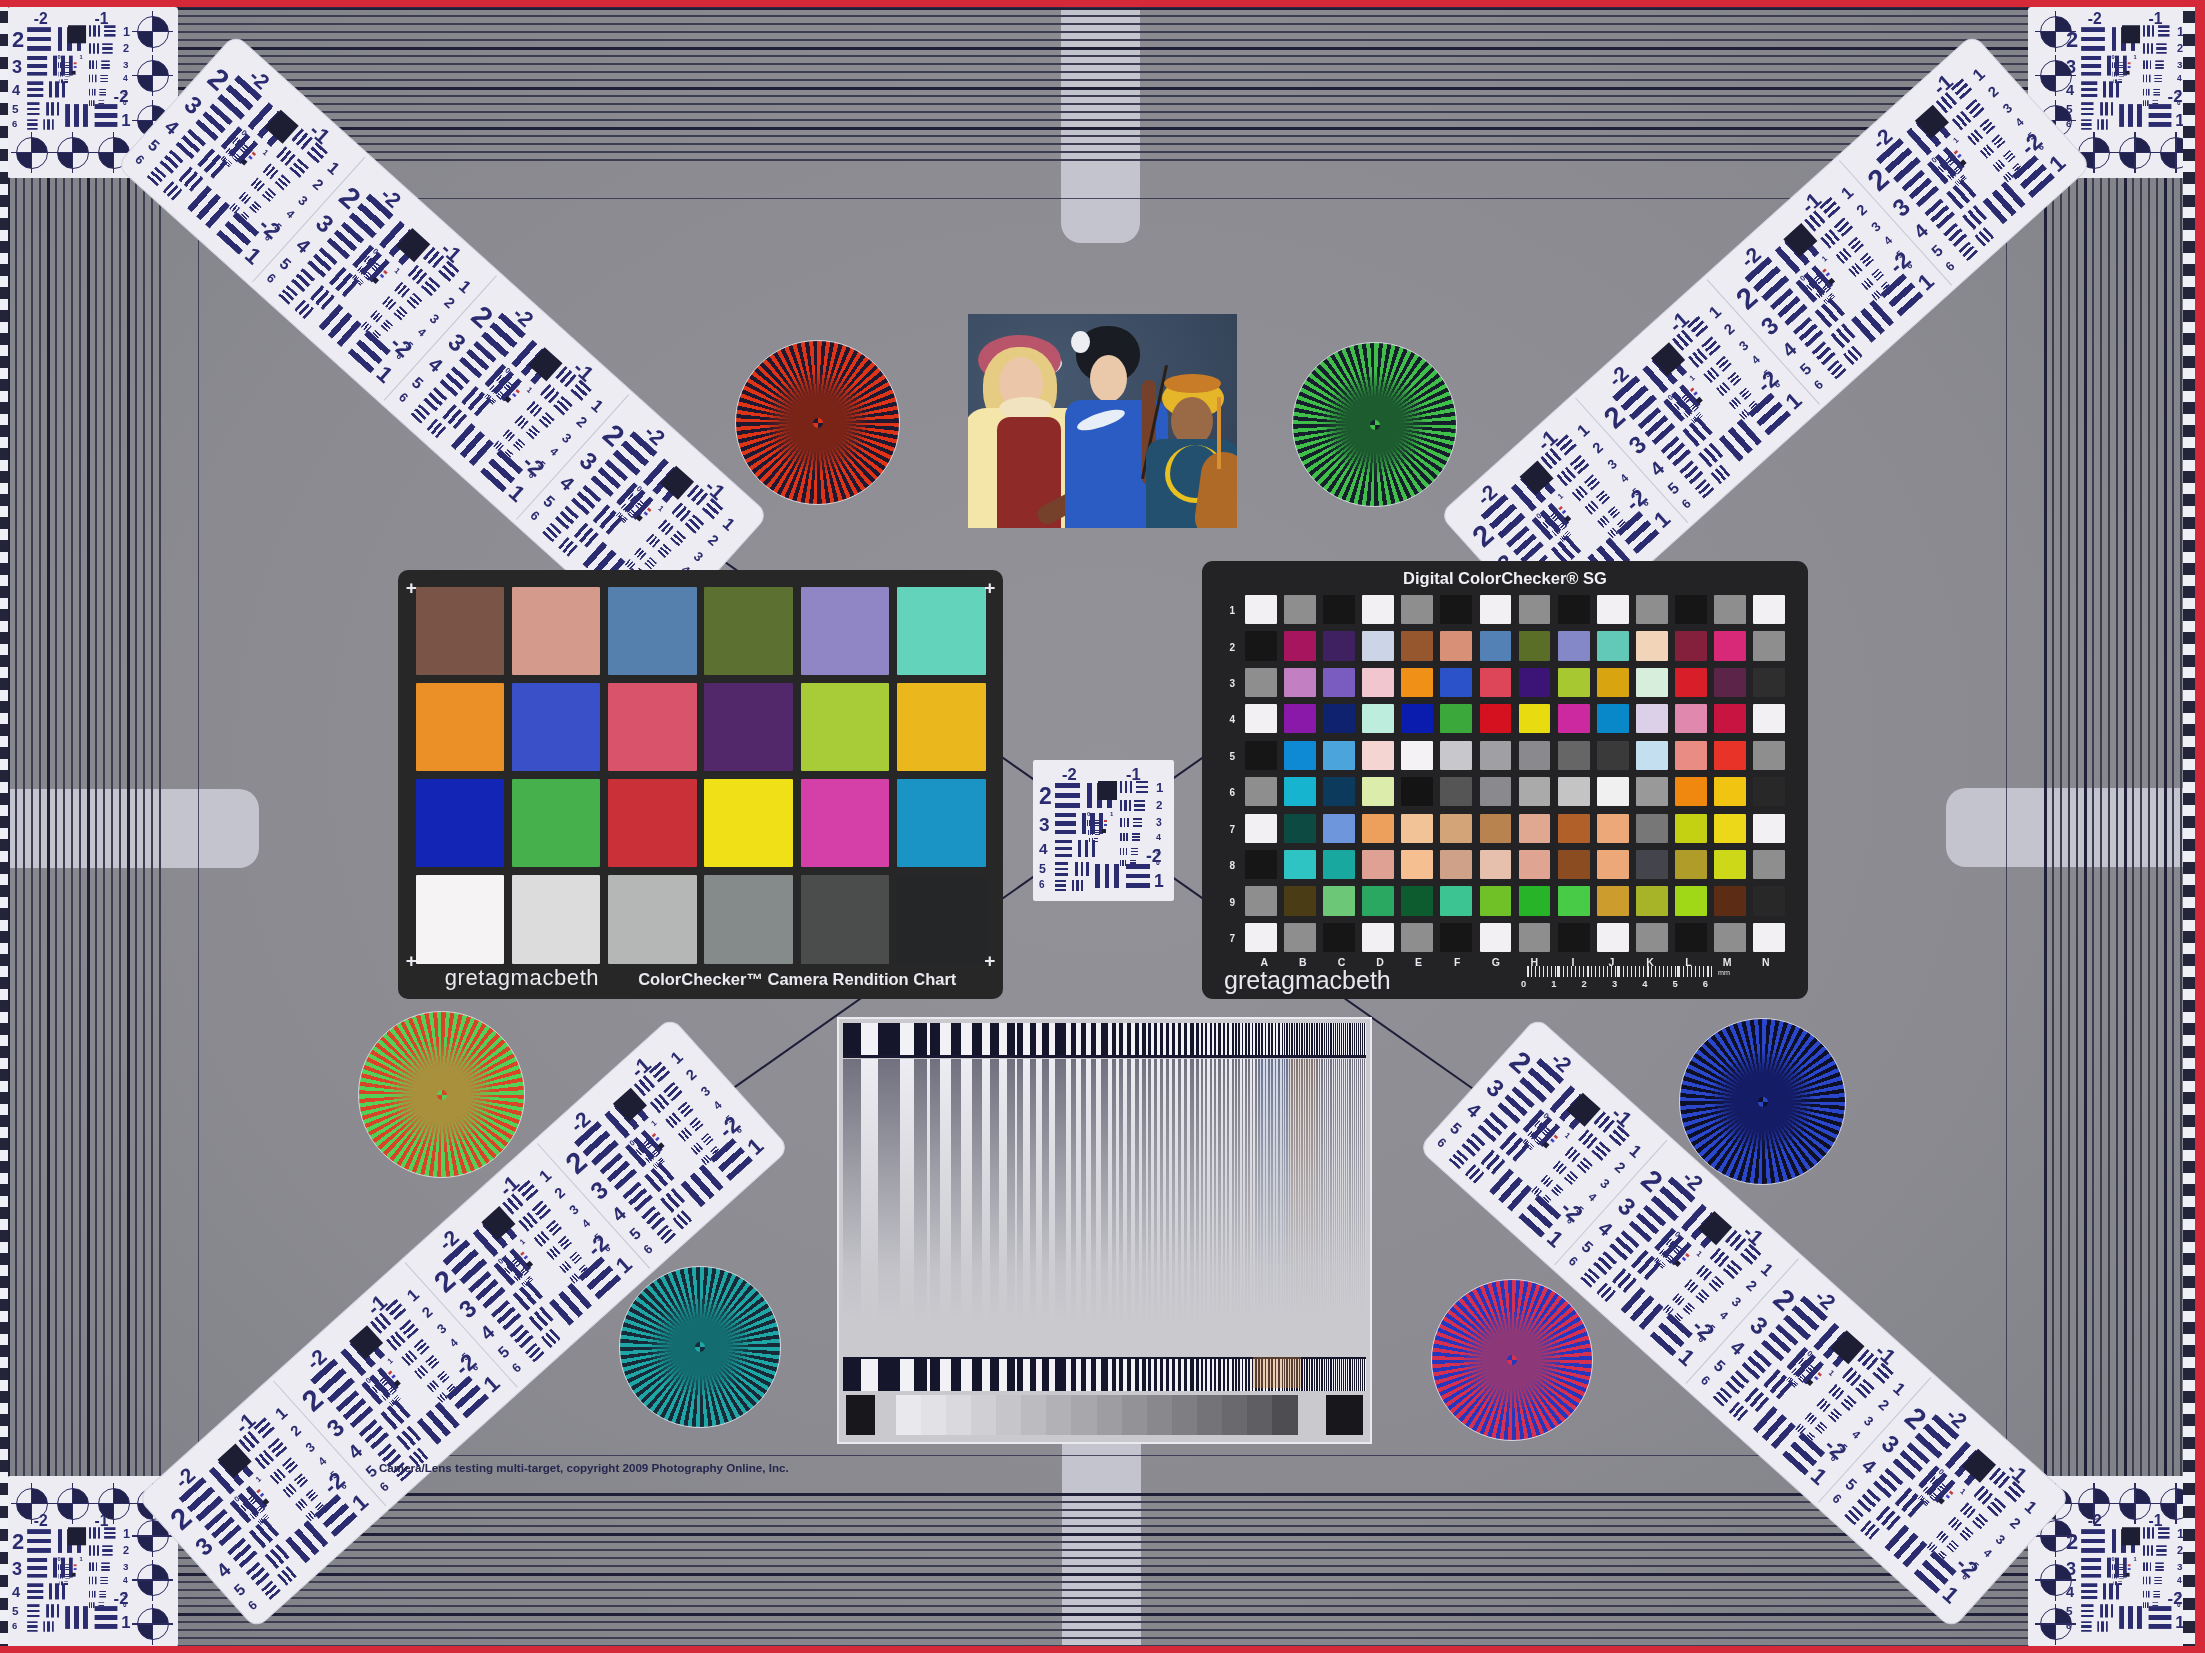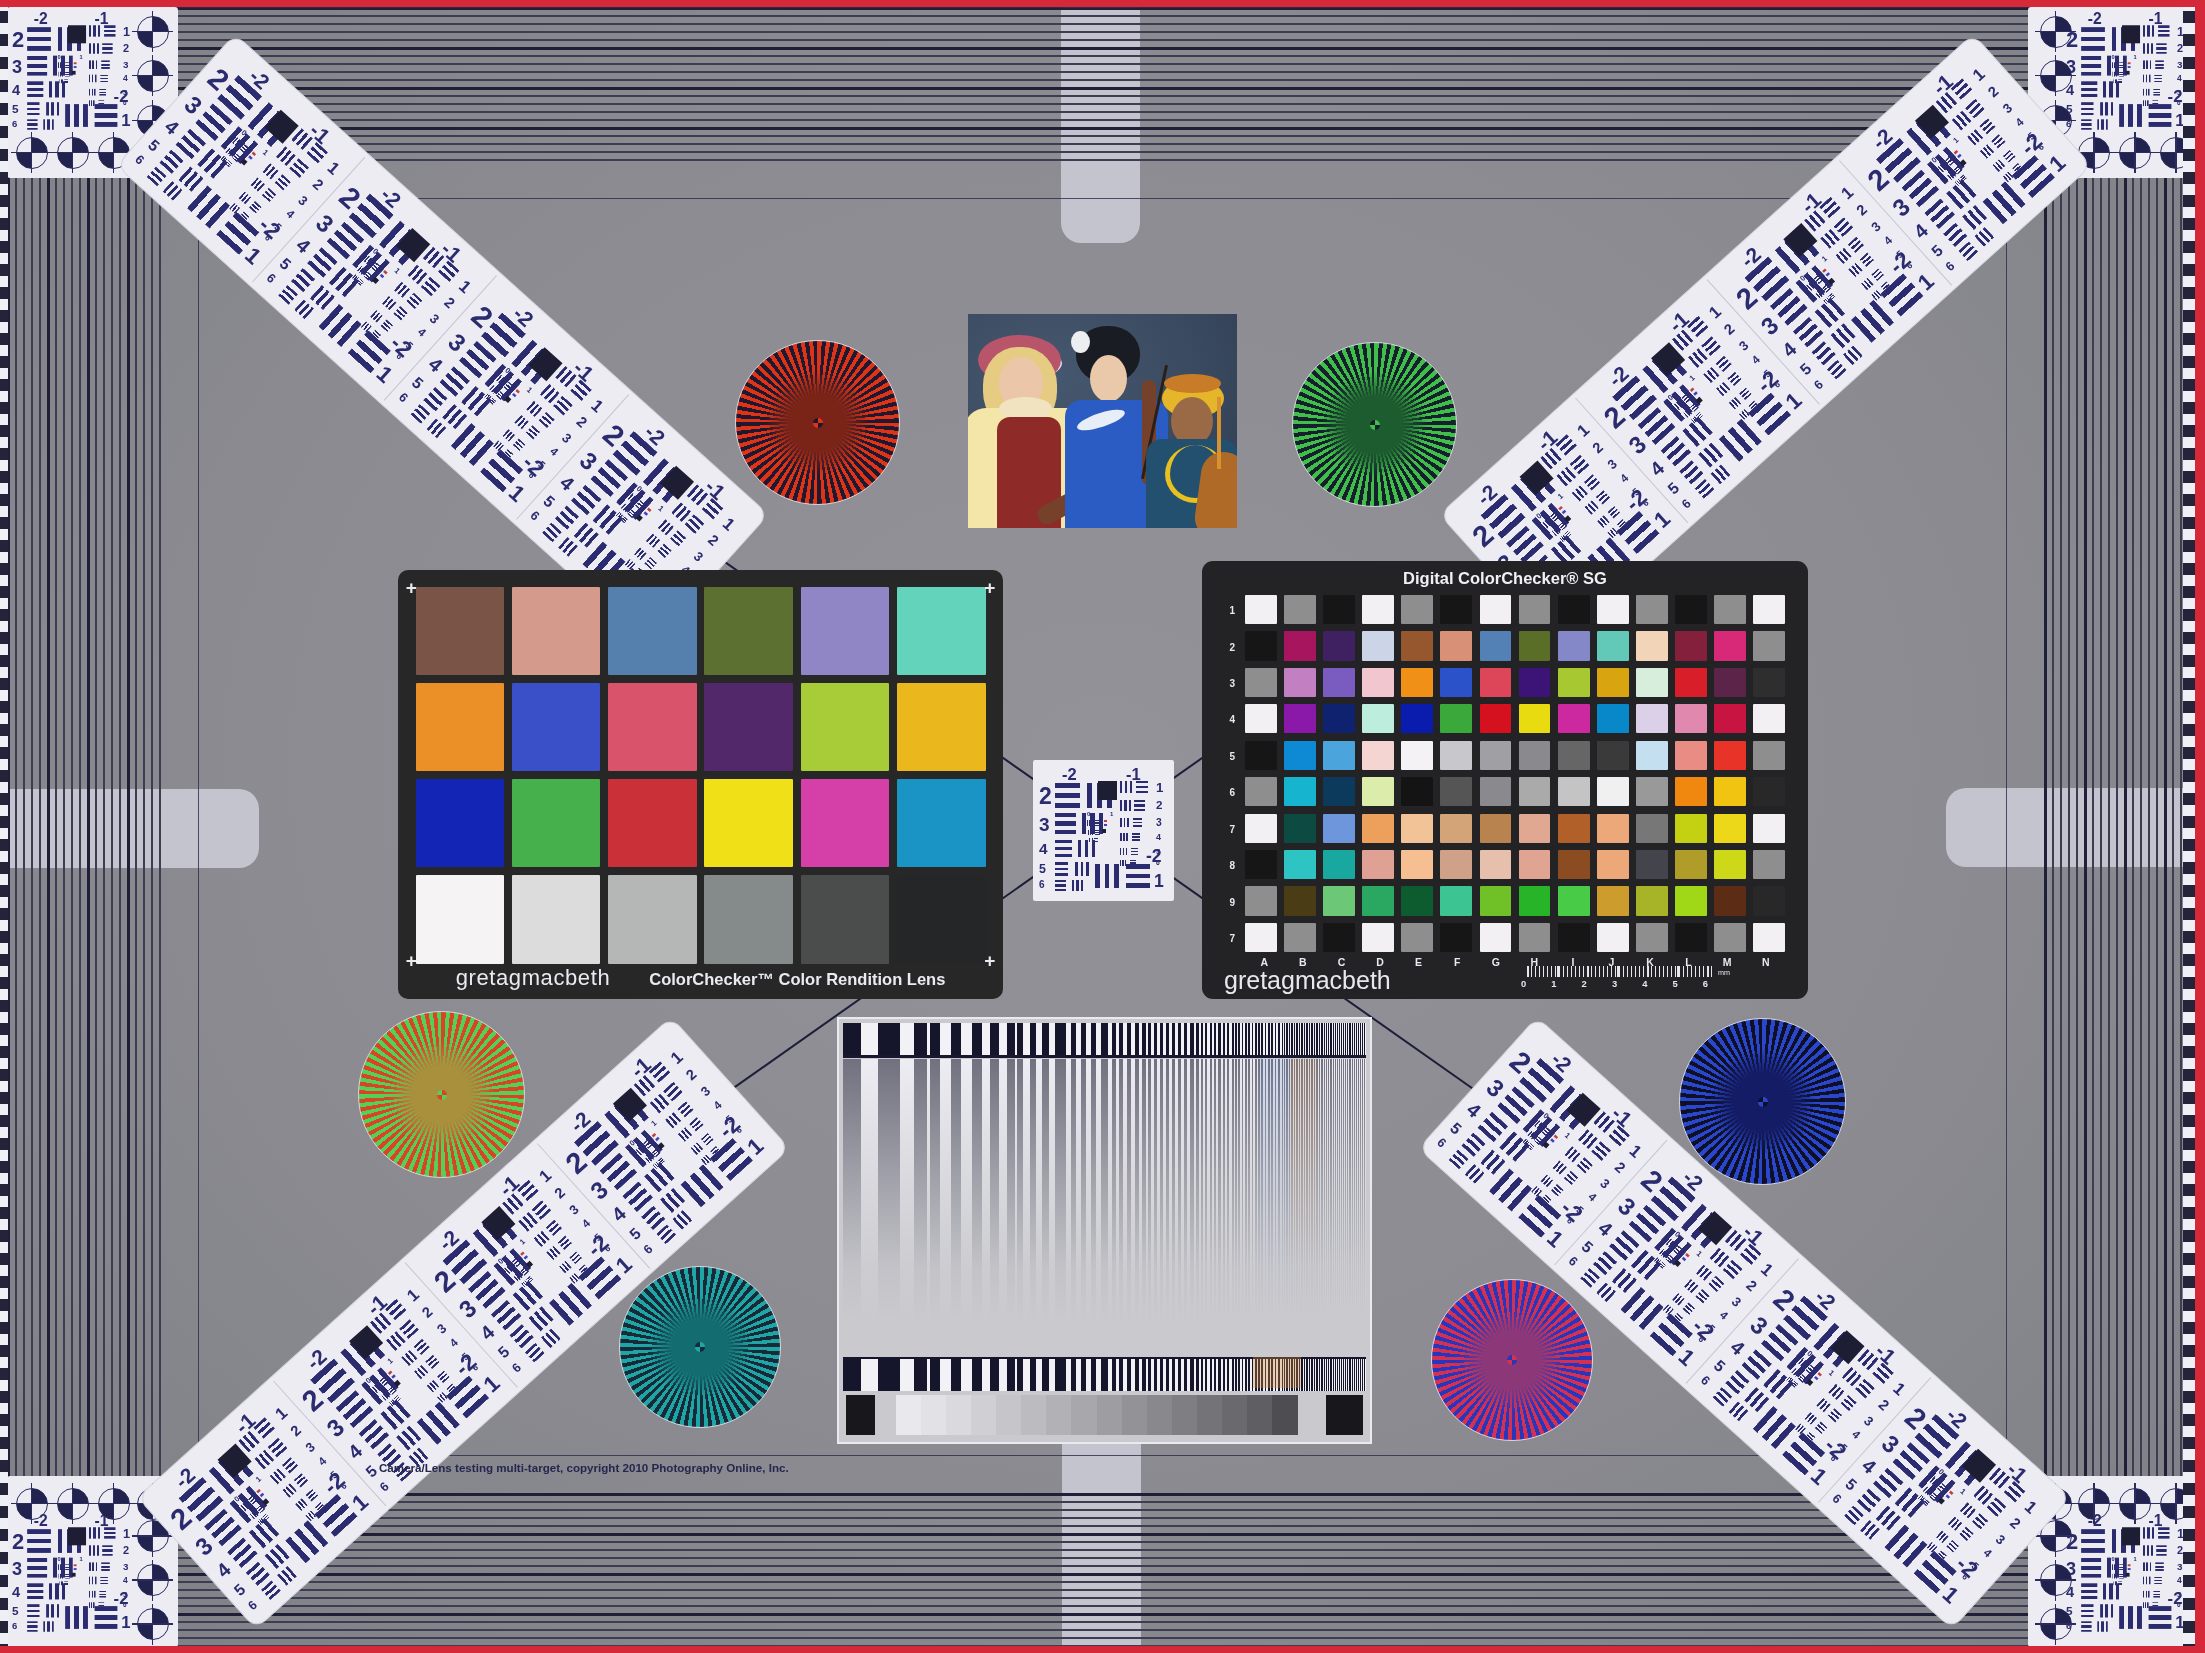--- a/index.html
+++ b/index.html
@@ -1474,21 +1474,21 @@
         <div class="patch" style="background: rgb(133, 138, 139);"></div>
         <div class="patch" style="background: rgb(75, 77, 77);"></div>
         <div class="patch" style="background: rgb(36, 38, 39);"></div>
       </div>
     <span class="plus" style="left:7.7px;top:7.7px;">+</span>
     <span class="plus" style="right:7.7px;top:7.7px;">+</span>
     <span class="plus" style="left:7.7px;bottom:29px;">+</span>
     <span class="plus" style="right:7.7px;bottom:29px;">+</span>
     <div id="cc24-label">
       <span id="cc24-brand">gretagmacbeth</span>
-      <span id="cc24-title">ColorChecker™ Color Rendition Lens</span>
+      <span id="cc24-title">ColorChecker™ Camera Rendition Chart</span>
     </div>
   </div>
 
   <div class="abs" id="sg">
     <div id="sg-title">Digital ColorChecker® SG</div>
     <div id="sg-grid">
         <div class="patch" style="background: rgb(242, 240, 242);"></div>
         <div class="patch" style="background: rgb(142, 142, 142);"></div>
         <div class="patch" style="background: rgb(22, 22, 22);"></div>
         <div class="patch" style="background: rgb(242, 240, 242);"></div>
@@ -1737,21 +1737,21 @@
           <div class="step" style="background: rgb(116, 116, 120);"></div>
           <div class="step" style="background: rgb(106, 106, 110);"></div>
           <div class="step" style="background: rgb(95, 95, 99);"></div>
           <div class="step" style="background: rgb(78, 78, 82);"></div>
         </div>
       <div class="step-end" style="left:92.5%;width:7%;"></div>
     </div>
   <div id="sweep-fade"></div>
     </div>
 
-  <div class="abs" id="copyright">Camera/Lens testing multi-target, copyright 2010 Photography Online, Inc.</div>
+  <div class="abs" id="copyright">Camera/Lens testing multi-target, copyright 2009 Photography Online, Inc.</div>
 
   <div class="abs vernier" style="left:0;top:0;width:7.7px;height:1654px;"></div>
   <div class="abs vernier" style="left:2183px;top:0;width:12px;height:1654px;"></div>
   <div class="abs edge-red" style="left:0;top:0;width:2205px;height:7.2px;"></div>
   <div class="abs edge-red" style="left:0;top:1646px;width:2205px;height:7.7px;"></div>
   <div class="abs edge-red" style="left:2195px;top:0;width:10px;height:1654px;"></div>
 </div>
 
 
 </body></html>

